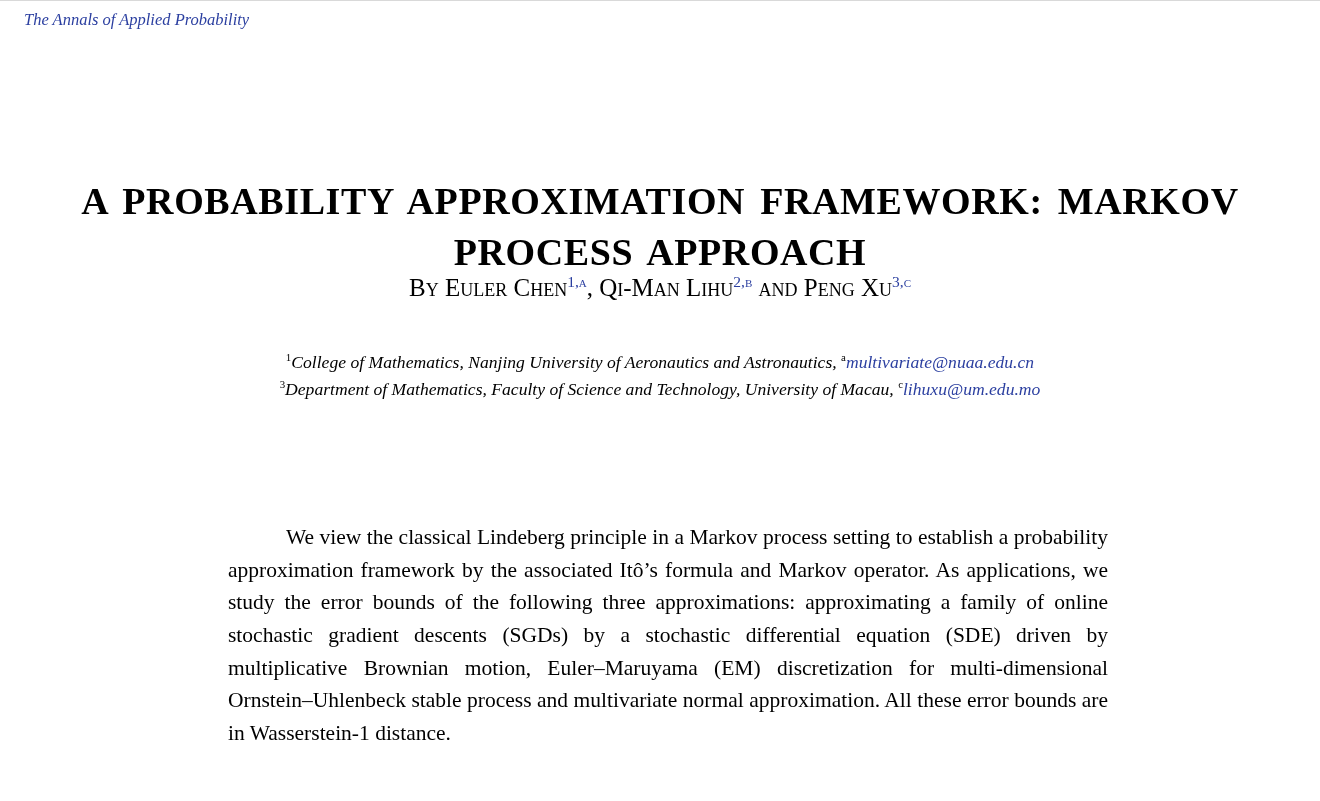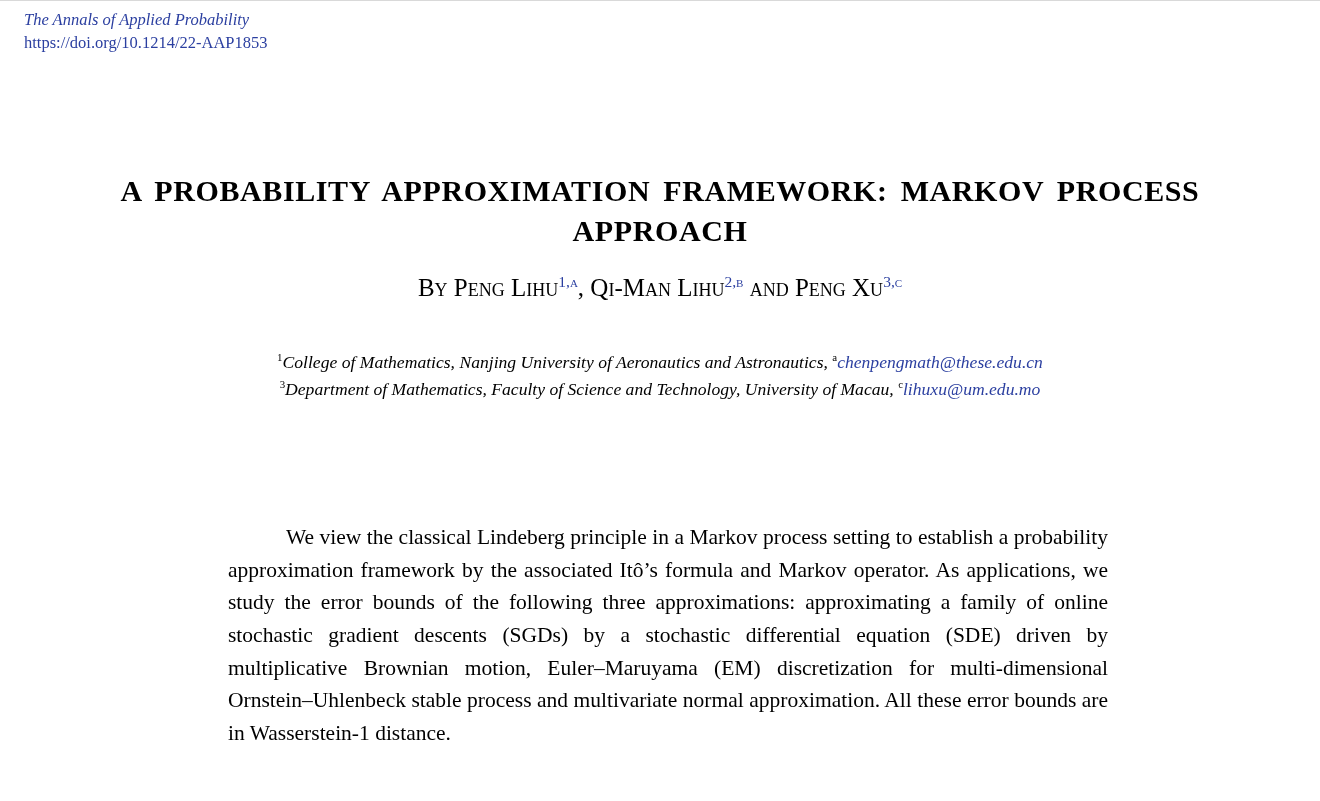--- a/index.html
+++ b/index.html
@@ -49,21 +49,21 @@
     color: #000000;
   }
   
   .paper-title {
     position: absolute;
     left: 40px;
     right: 40px;
     top: 150px;
     text-align: center;
     font-weight: bold;
-    font-size: 30px;
+    font-size: 38px;
     line-height: 1.33;
     letter-spacing: 0.6px;
     word-spacing: 5px;
   }
   
   .authors {
     position: absolute;
     left: 40px;
     right: 40px;
     top: 272px;
@@ -118,35 +118,34 @@
     width: 58px;
   }
 </style>
 </head>
 <body>
 
 <div class="page">
 
   <div class="journal-header">
     <span class="journal-title">The Annals of Applied Probability</span>
-    <span class="journal-doi">https://doi.org/10.1214/22-AAP1853</span>
   </div>
 
   <h1 class="paper-title">A  PROBABILITY  APPROXIMATION  FRAMEWORK:  MARKOV  PROCESS APPROACH</h1>
 
   <div class="authors">
     <span class="byword">By</span>
     <span>
-      <span>Peng Lihu</span><sup class="link">1,a</sup></span><span>, </span><span><span>Qi-Man Lihu</span><sup class="link">2,b</sup></span><span> and </span><span><span>Peng Xu</span><sup class="link">3,c</sup></span>
+      <span>Euler Chen</span><sup class="link">1,a</sup></span><span>, </span><span><span>Qi-Man Lihu</span><sup class="link">2,b</sup></span><span> and </span><span><span>Peng Xu</span><sup class="link">3,c</sup></span>
   </div>
 
   <div class="affiliations">
     <span class="aff-line">
       <sup>1</sup><span>College of Mathematics, Nanjing University of Aeronautics and Astronautics,</span>
-      <sup>a</sup><span class="email">chenpengmath@these.edu.cn</span>
+      <sup>a</sup><span class="email">multivariate@nuaa.edu.cn</span>
     </span>
     <span class="aff-line">
       <sup>3</sup><span>Department of Mathematics, Faculty of Science and Technology, University of Macau,</span>
       <sup>c</sup><span class="email">lihuxu@um.edu.mo</span>
     </span>
   </div>
 
   <div class="abstract">
     <span class="indent"></span><span>We view the classical Lindeberg principle in a Markov process setting to establish a probability approximation framework by the associated Itô’s formula and Markov operator. As applications, we study the error bounds of the following three approximations: approximating a family of online stochastic gradient descents (SGDs) by a stochastic differential equation (SDE) driven by multiplicative Brownian motion, Euler–Maruyama (EM) discretization for multi-dimensional Ornstein–Uhlenbeck stable process and multivariate normal approximation. All these error bounds are in Wasserstein-1 distance.</span>
   </div>

